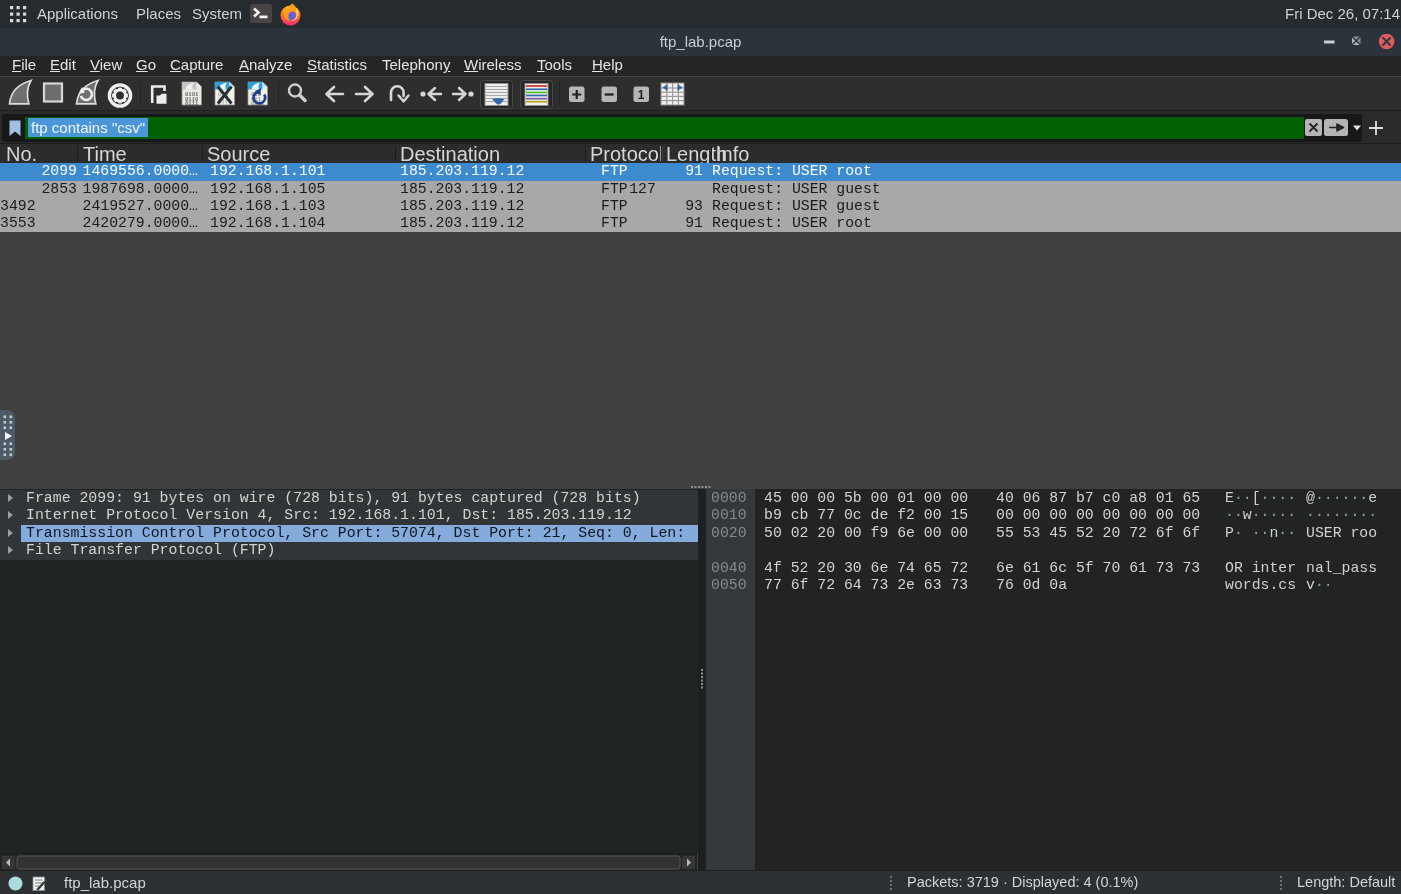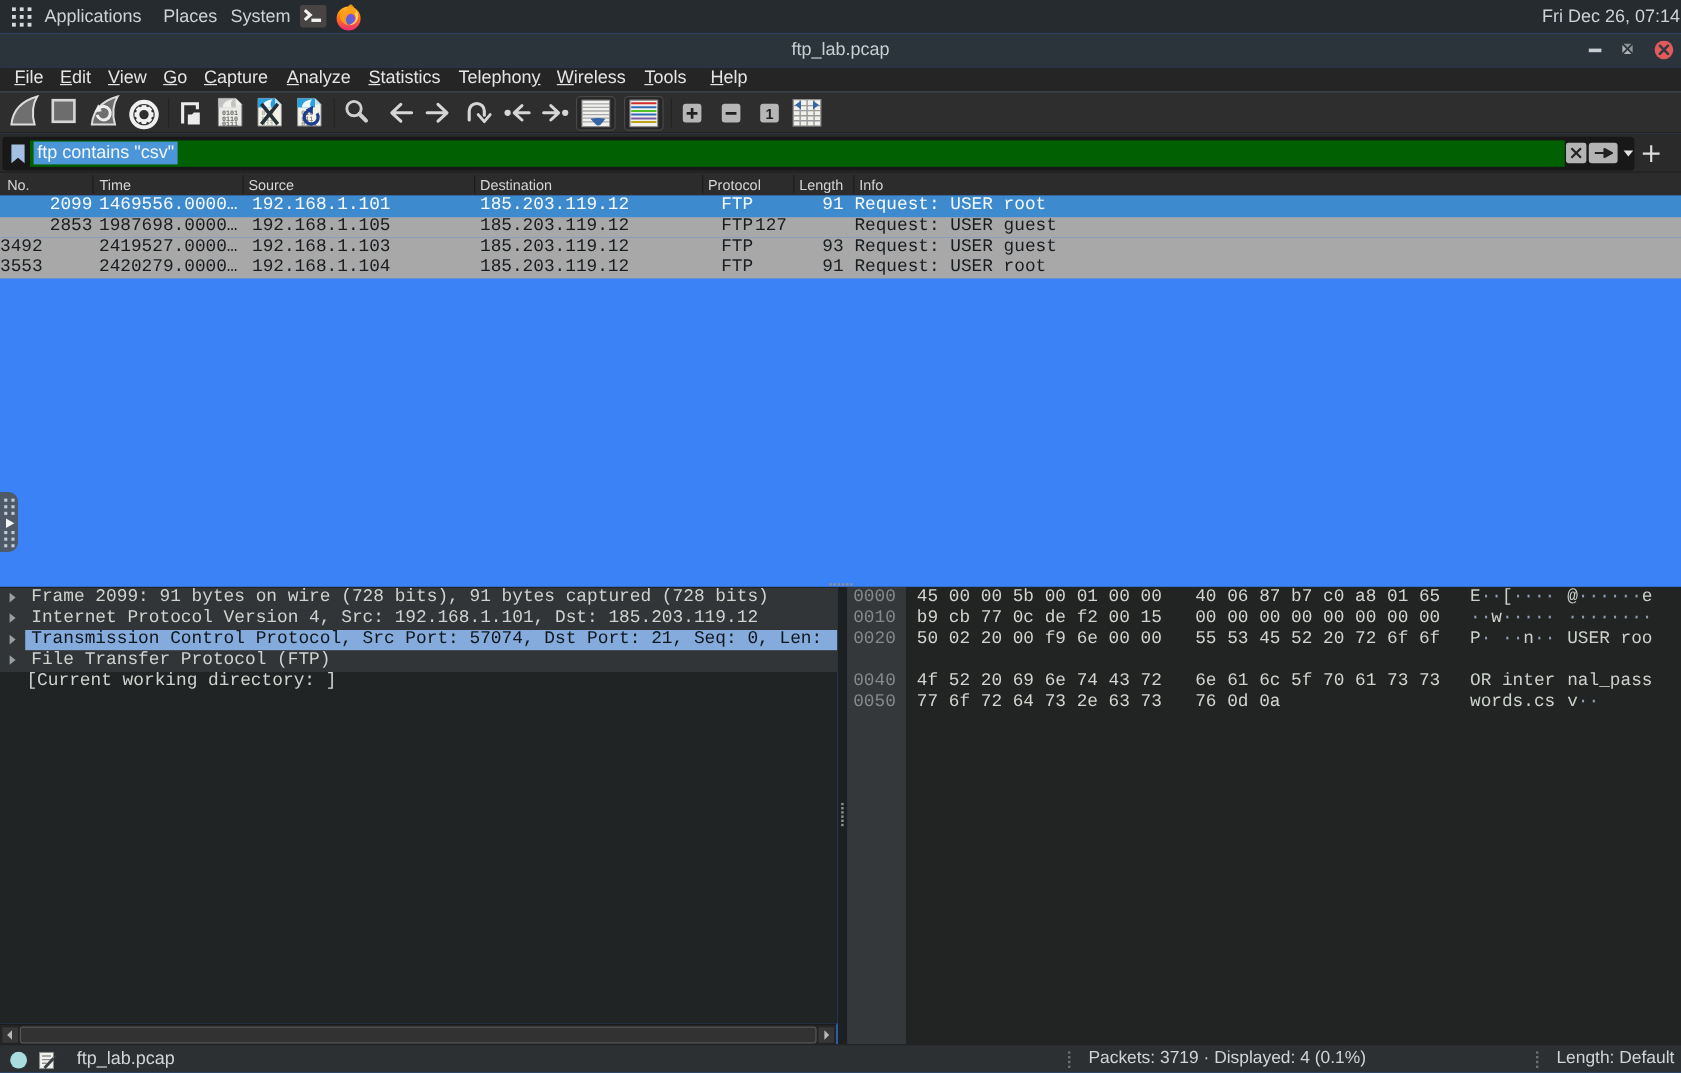--- a/index.html
+++ b/index.html
@@ -1,35 +1,35 @@
 <!DOCTYPE html>
 <html><head>
 <meta charset="utf-8">
 <style>
   html,body{margin:0;padding:0;background:#202322;}
   #screen{position:relative;width:1401px;height:894px;overflow:hidden;
-    font-family:"Liberation Sans",sans-serif;background:#3b82f6;}
+    font-family:"Liberation Sans",sans-serif;background:#404040;}
   .abs{position:absolute;}
   
   #panel{left:0;top:0;width:1401px;height:28px;background:#262b2f;color:#ccd2d6;font-size:15px;}
   .ptxt{position:absolute;top:0;line-height:28px;}
   
   #titlebar{left:0;top:28px;width:1401px;height:28px;background:#2b343a;color:#c6cfd4;font-size:15px;}
   
   #menubar{left:0;top:56px;width:1401px;height:20px;background:#252525;color:#e4e4e4;font-size:15px;border-bottom:1px solid #454545;}
   .mi{position:absolute;top:-2px;line-height:21px;}
   
   #toolbar{left:0;top:77px;width:1401px;height:33px;background:#2e2e2e;border-bottom:1px solid #202020;}
   
   #filterbar{left:0;top:111px;width:1401px;height:32px;background:#2a2a2a;border-bottom:1px solid #1d1d1d;}
   #fwidget{position:absolute;left:2px;top:3px;width:1360px;height:28px;background:#181818;border-radius:3px;}
   #fgreen{position:absolute;left:23px;top:3px;width:1279px;height:22px;background:#016001;}
   #fsel{position:absolute;left:3px;top:1px;height:19px;background:#4a96d8;color:#f2f6fa;font-size:15px;line-height:19px;padding:0 3px;}
   
-  #pkthead{left:0;top:144px;width:1401px;height:19px;background:#2c2c2c;color:#d6d6d6;font-size:12px;}
+  #pkthead{left:0;top:144px;width:1401px;height:19px;background:#2c2c2c;color:#d6d6d6;font-size:20px;}
   .hcell{position:absolute;top:0;line-height:20px;}
   .hsep{position:absolute;top:2px;width:1px;height:15px;background:#1c1c1c;}
   
   .prow{position:absolute;left:0;width:1401px;height:17.2px;font-size:14.8px;line-height:17.4px;font-family:"Liberation Mono",monospace;white-space:pre;}
   .rsel{background:#3d8bce;color:#f6fafc;padding-left:35px;}
   .rgray{background:#a8a8a8;color:#181d20;}
   .pc{position:absolute;top:0;}
   
   #details{left:0;top:489px;width:698px;height:364px;background:#212424;overflow:hidden;}
   #dblock{position:absolute;left:0;top:1px;width:698px;height:69.6px;background:#323538;}
@@ -325,21 +325,20 @@
       <span class="pc" style="left:640px;width:63px;text-align:right">91</span>
       <span class="pc" style="left:712px">Request: USER root</span>
     </div>
   </div>
   <div id="details" class="abs">
     <div id="dblock"></div>
     <div class="drow" style="top:1px"><i class="exp"></i><span class="abs" style="left:26px">Frame 2099: 91 bytes on wire (728 bits), 91 bytes captured (728 bits)</span></div>
     <div class="drow" style="top:18.4px"><i class="exp"></i><span class="abs" style="left:26px">Internet Protocol Version 4, Src: 192.168.1.101, Dst: 185.203.119.12</span></div>
     <div class="drow" style="top:35.8px"><i class="exp"></i><div class="abs dsel" style="left:21px;width:677px;height:17.4px"></div><span class="abs" style="left:26px;color:#10161d">Transmission Control Protocol, Src Port: 57074, Dst Port: 21, Seq: 0, Len: </span></div>
     <div class="drow" style="top:53.2px"><i class="exp"></i><span class="abs" style="left:26px">File Transfer Protocol (FTP)</span></div>
-    <div class="drow" style="top:70.6px"><span class="abs" style="left:22px">[Current working directory: ]</span></div>
   </div>
   <div id="vsplit" class="abs"></div>
   <svg class="abs" style="left:691px;top:484px" width="22" height="6">
     <g fill="#8f9294">
         <rect x="0" y="2" width="2" height="2"></rect>
         <rect x="3.5" y="2" width="2" height="2"></rect>
         <rect x="7" y="2" width="2" height="2"></rect>
         <rect x="10.5" y="2" width="2" height="2"></rect>
         <rect x="14" y="2" width="2" height="2"></rect>
         <rect x="17.5" y="2" width="2" height="2"></rect>
@@ -353,21 +352,21 @@
         <rect x="3" y="10.5" width="2" height="2"></rect>
         <rect x="3" y="14" width="2" height="2"></rect>
         <rect x="3" y="17.5" width="2" height="2"></rect>
       </g>
   </svg>
   <div id="hexpane" class="abs">
     <div id="hexgut"></div>
     <div class="xrow" style="top:1px"><span class="abs off" style="left:5px">0000</span><span class="abs" style="left:58px">45 00 00 5b 00 01 00 00</span><span class="abs" style="left:290px">40 06 87 b7 c0 a8 01 65</span><span class="abs asc" style="left:519px">E<b>··</b>[<b>····</b></span><span class="abs asc" style="left:600px">@<b>······</b>e</span></div>
     <div class="xrow" style="top:18.4px"><span class="abs off" style="left:5px">0010</span><span class="abs" style="left:58px">b9 cb 77 0c de f2 00 15</span><span class="abs" style="left:290px">00 00 00 00 00 00 00 00</span><span class="abs asc" style="left:519px"><b>··</b>w<b>·····</b></span><span class="abs asc" style="left:600px"><b>········</b></span></div>
     <div class="xrow" style="top:35.8px"><span class="abs off" style="left:5px">0020</span><span class="abs" style="left:58px">50 02 20 00 f9 6e 00 00</span><span class="abs" style="left:290px">55 53 45 52 20 72 6f 6f</span><span class="abs asc" style="left:519px">P<b>·</b> <b>··</b>n<b>··</b></span><span class="abs asc" style="left:600px">USER roo</span></div>
-    <div class="xrow" style="top:70.6px"><span class="abs off" style="left:5px">0040</span><span class="abs" style="left:58px">4f 52 20 69 6e 74 43 72</span><span class="abs" style="left:290px">6e 61 6c 5f 70 61 73 73</span><span class="abs asc" style="left:519px">OR inter</span><span class="abs asc" style="left:600px">nal_pass</span></div>
+    <div class="xrow" style="top:70.6px"><span class="abs off" style="left:5px">0040</span><span class="abs" style="left:58px">4f 52 20 30 6e 74 65 72</span><span class="abs" style="left:290px">6e 61 6c 5f 70 61 73 73</span><span class="abs asc" style="left:519px">OR inter</span><span class="abs asc" style="left:600px">nal_pass</span></div>
     <div class="xrow" style="top:88px"><span class="abs off" style="left:5px">0050</span><span class="abs" style="left:58px">77 6f 72 64 73 2e 63 73</span><span class="abs" style="left:290px">76 0d 0a</span><span class="abs asc" style="left:519px">words.cs</span><span class="abs asc" style="left:600px">v<b>··</b></span></div>
   </div>
   <div id="hscroll" class="abs">
     <svg width="697" height="17">
       <rect x="2" y="2" width="13" height="13" fill="#373737"></rect>
       <path d="M10 4.5 L6 8.5 L10 12.5 Z" fill="#b9b9b9"></path>
       <rect x="17" y="2" width="663" height="13" rx="2" fill="#323232" stroke="#555555"></rect>
       <rect x="682" y="2" width="13" height="13" fill="#373737"></rect>
       <path d="M687 4.5 L691 8.5 L687 12.5 Z" fill="#b9b9b9"></path>
     </svg>

